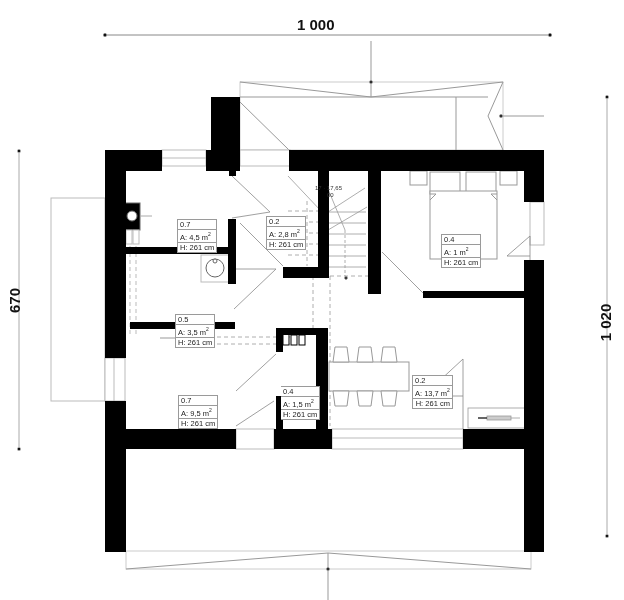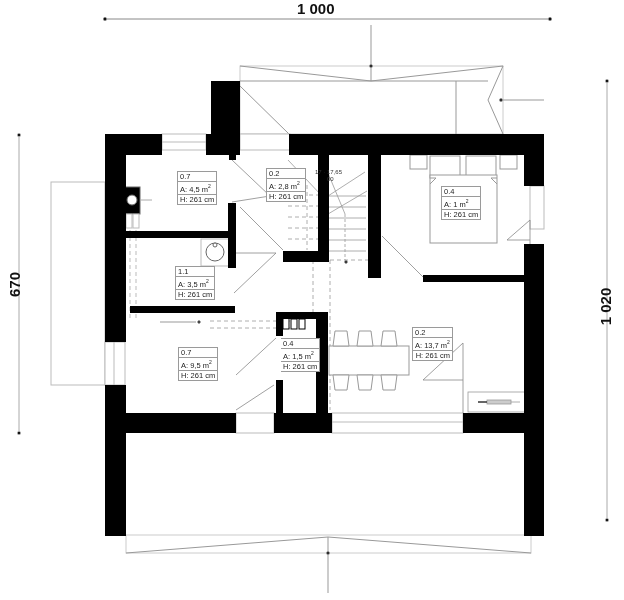--- a/index.html
+++ b/index.html
@@ -1,21 +1,21 @@
 <!DOCTYPE html>
 <html><head>
 <meta charset="utf-8">
 <style>
   html, body { margin: 0; padding: 0; background: #ffffff; }
   body { width: 624px; height: 600px; position: relative; overflow: hidden; font-family: "Liberation Sans", sans-serif; }
-  #plan { position: absolute; left: 0; top: 0; width: 624px; height: 434px; }
+  #plan { position: absolute; left: 0; top: 16px; width: 624px; height: 434px; }
   .wall { position: absolute; background: #000; }
   .dim-label { position: absolute; font-family: "Liberation Sans", sans-serif; font-weight: bold; font-size: 15px; color: #111; white-space: nowrap; }
   .dim-vert { transform: rotate(-90deg); transform-origin: center center; }
-  .room-tag { position: absolute; border: 1px solid #9a9a9a; background: #fff; font-family: "Liberation Sans", sans-serif; font-size: 7.5px; color: #222; line-height: 9px; }
+  .room-tag { position: absolute; border: 1px solid #9a9a9a; background: #fff; font-family: "Liberation Sans", sans-serif; font-size: 7.5px; color: #222; line-height: 9px; margin-top: 32px; }
   .room-tag div { padding: 0 2px; border-bottom: 1px solid #9a9a9a; white-space: nowrap; }
   .room-tag div:last-child { border-bottom: none; text-align: right; }
   .stair-note { position: absolute; font-family: "Liberation Sans", sans-serif; font-size: 6px; color: #333; white-space: nowrap; line-height: 7px; }
 </style>
 </head>
 <body>
 
 <div id="plan">
 
   <svg width="624" height="600" style="position:absolute;left:0;top:0">
@@ -219,21 +219,21 @@
     <div>H: 261 cm</div>
   </div>
 
   <div class="room-tag" style="left:178px;top:347px">
     <div>0.7</div>
     <div><span>A: 9,5 m</span><sup style="font-size:5px">2</sup></div>
     <div>H: 261 cm</div>
   </div>
 
   <div class="room-tag" style="left:175px;top:266px">
-    <div>1.1</div>
+    <div>0.5</div>
     <div><span>A: 3,5 m</span><sup style="font-size:5px">2</sup></div>
     <div>H: 261 cm</div>
   </div>
 
   <div class="room-tag" style="left:177px;top:171px">
     <div>0.7</div>
     <div><span>A: 4,5 m</span><sup style="font-size:5px">2</sup></div>
     <div>H: 261 cm</div>
   </div>
 

